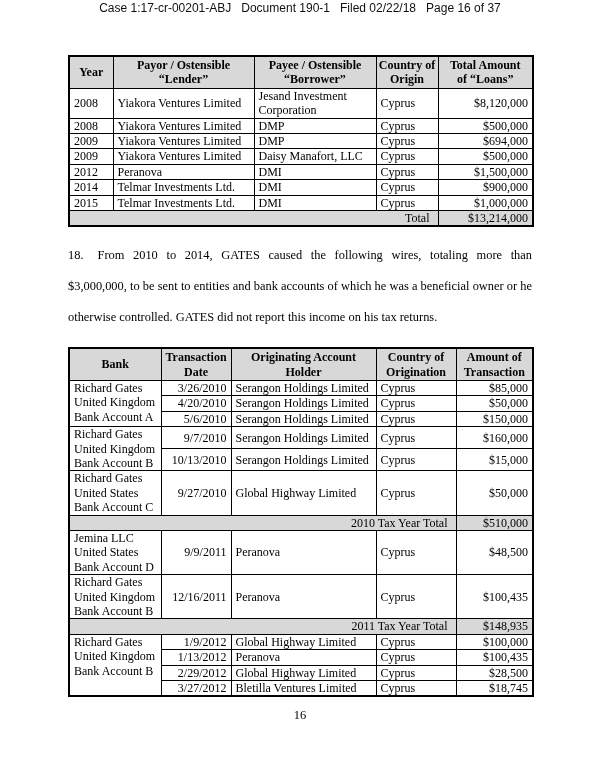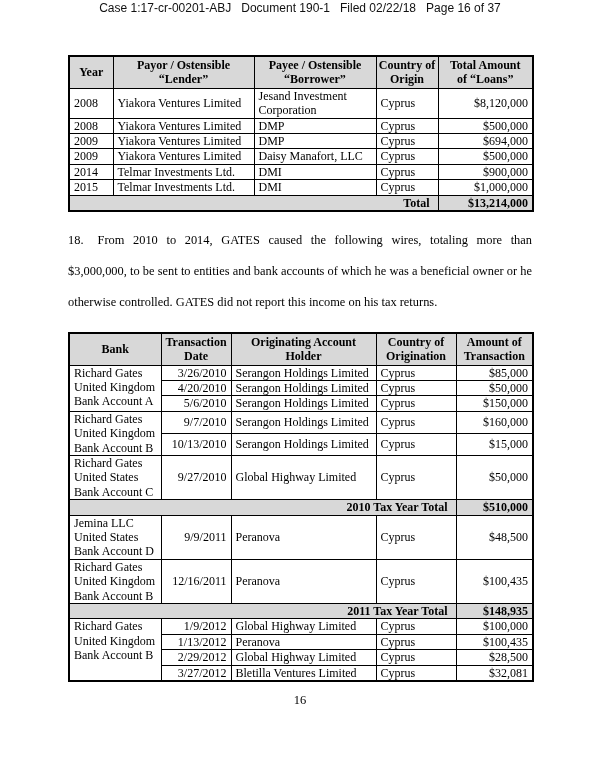--- a/index.html
+++ b/index.html
@@ -40,21 +40,21 @@
   }
   .doc-table td {
     padding: 0 4px;
     vertical-align: middle;
   }
   td.amt, td.date { text-align: right; }
   td.payee, td.payee-name { white-space: pre-line; }
   td.payee { vertical-align: top; }
   tr.total-row td {
     background: var(--total-bg, #d8d8d8);
-    font-weight: bold;
+    font-weight: normal;
     text-align: right;
   }
   td.total-label { text-align: right; padding-right: 8px; }
   .loans { margin: 40px 0 0 68px; }
   .wires { margin: 14px 0 0 68px; }
   .para {
     width: 464px;
     margin: 13px 68px 0 68px;
     text-align: justify;
     font-size: 12.4px;
@@ -119,20 +119,27 @@
           <td class="amt">$694,000</td>
         </tr>
         <tr>
           <td class="year">2009</td>
           <td class="payor">Yiakora Ventures Limited</td>
           <td class="payee-name">Daisy Manafort, LLC</td>
           <td class="country">Cyprus</td>
           <td class="amt">$500,000</td>
         </tr>
         <tr>
+          <td class="year">2012</td>
+          <td class="payor">Peranova</td>
+          <td class="payee-name">DMI</td>
+          <td class="country">Cyprus</td>
+          <td class="amt">$1,500,000</td>
+        </tr>
+        <tr>
           <td class="year">2014</td>
           <td class="payor">Telmar Investments Ltd.</td>
           <td class="payee-name">DMI</td>
           <td class="country">Cyprus</td>
           <td class="amt">$900,000</td>
         </tr>
         <tr>
           <td class="year">2015</td>
           <td class="payor">Telmar Investments Ltd.</td>
           <td class="payee-name">DMI</td>
@@ -261,20 +268,20 @@
         <tr>
           <td class="date">2/29/2012</td>
           <td class="holder">Global Highway Limited</td>
           <td class="country">Cyprus</td>
           <td class="amt">$28,500</td>
         </tr>
         <tr>
           <td class="date">3/27/2012</td>
           <td class="holder">Bletilla Ventures Limited</td>
           <td class="country">Cyprus</td>
-          <td class="amt">$32,081</td>
+          <td class="amt">$18,745</td>
         </tr>
       </tbody>
   </table>
 
   <div class="pageno">16</div>
 
 </div>
 
 </body></html>

